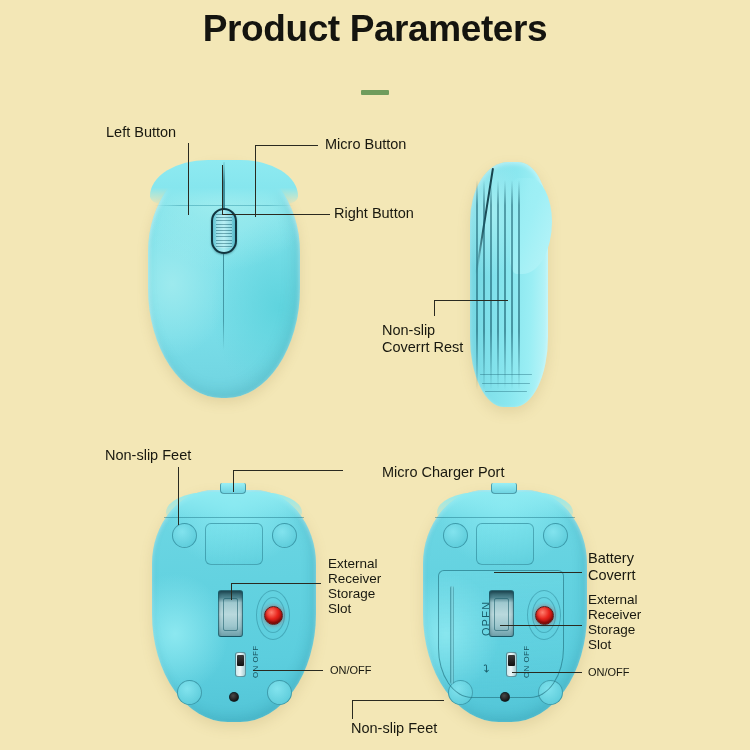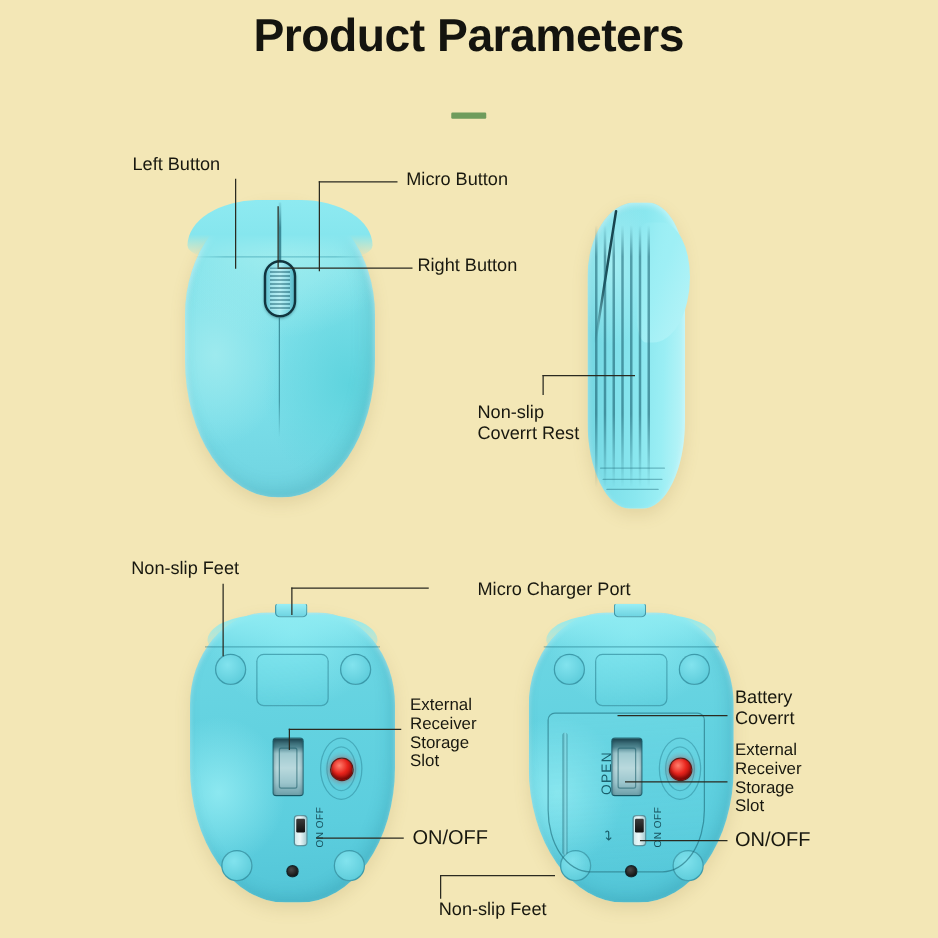--- a/index.html
+++ b/index.html
@@ -42,21 +42,21 @@
   }
 
   
   .label {
     position: absolute;
     font-size: 14.5px;
     line-height: 16.5px;
     color: #18180f;
     white-space: pre-line;
   }
-  .label.big { font-size: 16px; line-height: 19px; }
+  .label.big { font-size: 11px; line-height: 19px; }
   .label.small { font-size: 13.5px; line-height: 15px; }
 
   
   .ln {
     position: absolute;
     background: #2a2a20;
   }
   .ln.h { height: 1.4px; }
   .ln.v { width: 1.4px; }
 

